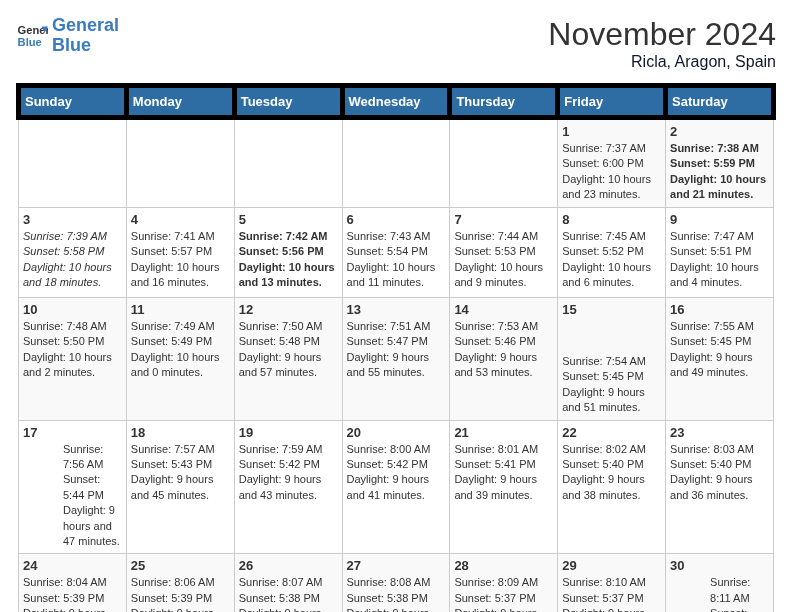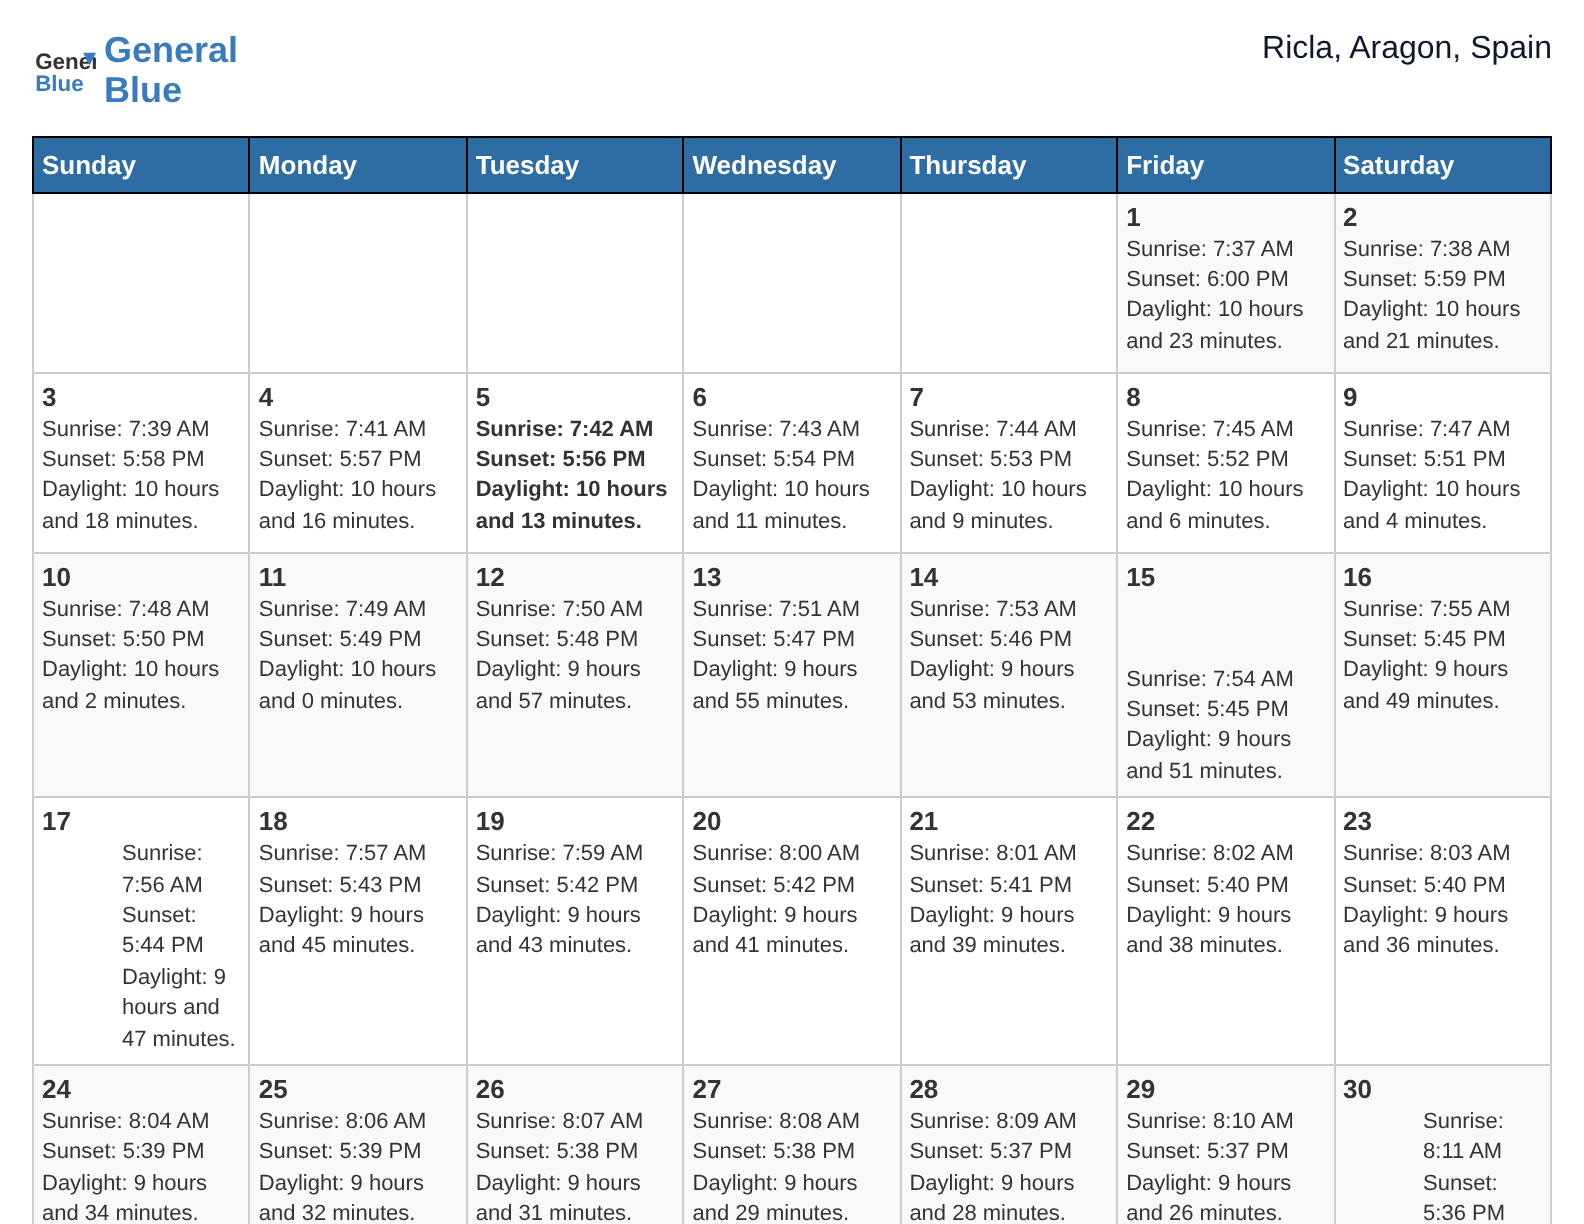--- a/index.html
+++ b/index.html
@@ -51,21 +51,21 @@
       border-collapse: collapse;
       table-layout: fixed;
     }
     thead tr th {
       background-color: #2e6da4;
       color: white;
       font-size: 13px;
       font-weight: bold;
       padding: 6px 4px;
       text-align: left;
-      border: 1px solid #000000;
+      border: 5px solid #000000;
     }
     tbody tr td {
       border: 1px solid #ccc;
       vertical-align: top;
       padding: 4px;
       font-size: 11px;
       color: #333;
       height: 90px;
     }
     .day-num {
@@ -97,20 +97,21 @@
       <text x="2" y="32" font-size="14" font-weight="bold" fill="#3a7abf">Blue</text>
       <polygon points="32,8 40,8 36,16" fill="#3a7abf"></polygon>
     </svg>
     <div>
       <div class="logo-text">
         <span>General</span><br><span style="color:#3a7abf">Blue</span>
       </div>
     </div>
   </div>
   <div class="title-block">
+    <div class="month-title">November 2024</div>
     <div class="location">Ricla, Aragon, Spain</div>
   </div>
 </div>
 
 <table>
   <thead>
     <tr>
     <th>Sunday</th>
         <th>Monday</th>
         <th>Tuesday</th>
@@ -128,29 +129,29 @@
         <td class="empty"></td>
         <td class="empty"></td>
         <td>
           <div class="day-num">1</div>
           <div class="day-info" style="white-space: pre-line;">Sunrise: 7:37 AM
 Sunset: 6:00 PM
 Daylight: 10 hours and 23 minutes.</div>
         </td>
         <td>
           <div class="day-num">2</div>
-          <div class="day-info" style="white-space: pre-line;">Sunrise: 7:38 AM
+          <div class="day-info" style="white-space: pre-line; font-weight: bold;">Sunrise: 7:38 AM
 Sunset: 5:59 PM
 Daylight: 10 hours and 21 minutes.</div>
         </td>
       </tr>
       <tr>
         <td>
           <div class="day-num">3</div>
-          <div class="day-info" style="white-space: pre-line;">Sunrise: 7:39 AM
+          <div class="day-info" style="white-space: pre-line; font-style: italic;">Sunrise: 7:39 AM
 Sunset: 5:58 PM
 Daylight: 10 hours and 18 minutes.</div>
         </td>
         <td>
           <div class="day-num">4</div>
           <div class="day-info" style="white-space: pre-line;">Sunrise: 7:41 AM
 Sunset: 5:57 PM
 Daylight: 10 hours and 16 minutes.</div>
         </td>
         <td>

